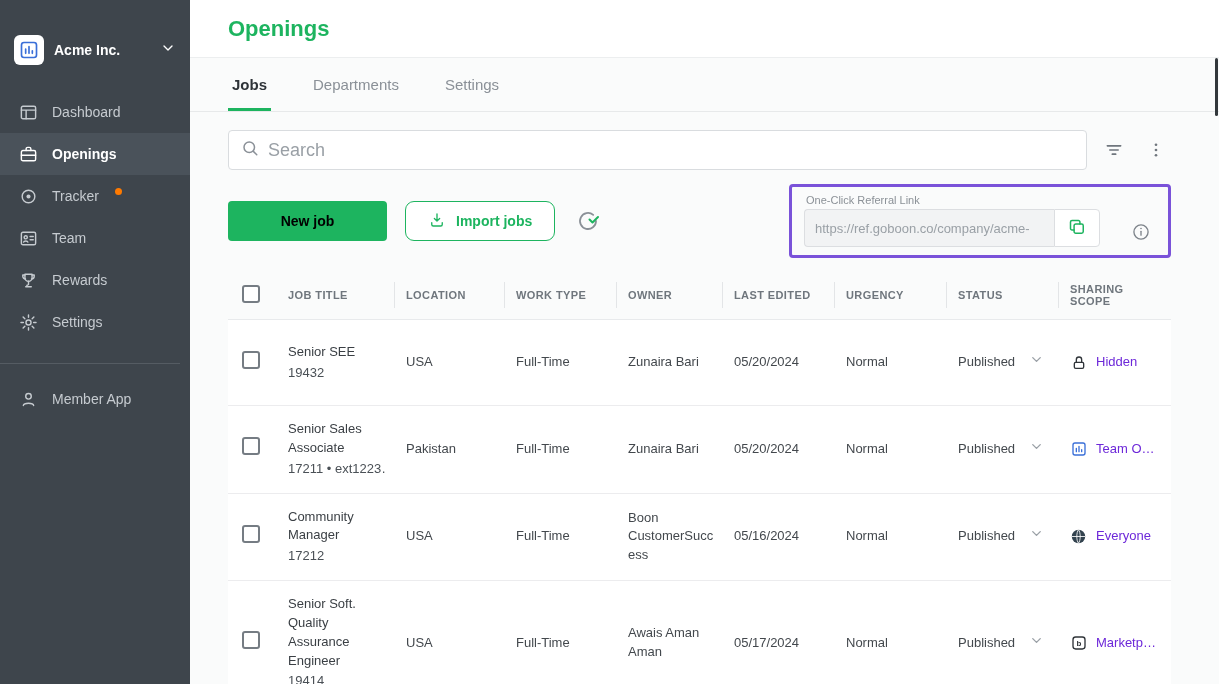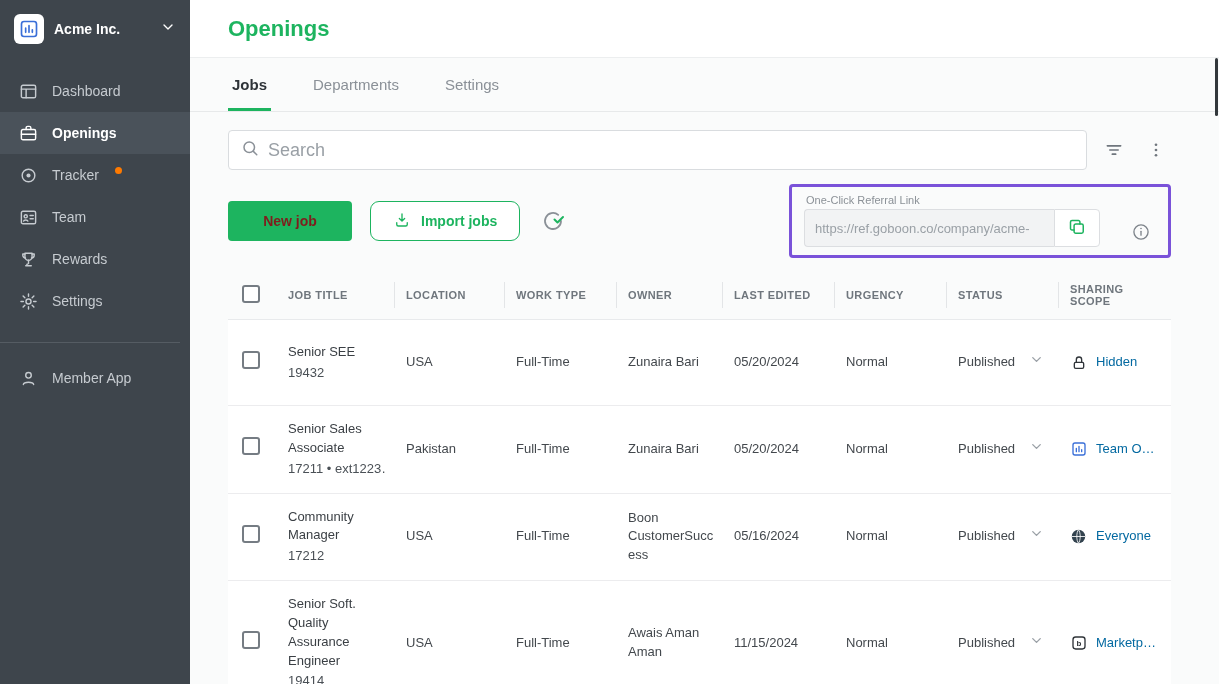--- a/index.html
+++ b/index.html
@@ -1,21 +1,21 @@
 <!DOCTYPE html>
 <html><head>
 <meta charset="utf-8">
 <style>
   * { margin:0; padding:0; box-sizing:border-box; }
   html,body { width:1219px; height:684px; overflow:hidden; font-family:"Liberation Sans", sans-serif; background:#fff; }
   .app { display:flex; width:1219px; height:684px; }
 
   
   .sidebar { width:190px; flex-shrink:0; background:#3e454c; color:#c6cbd0; display:flex; flex-direction:column; }
-  .company { display:flex; align-items:center; gap:10px; padding:14px 14px 12px 14px; cursor:pointer; }
+  .company { display:flex; align-items:center; gap:10px; padding:14px 14px 12px 14px; cursor:pointer;margin-top:21px; }
   .logo { width:30px; height:30px; background:#fff; border-radius:6px; display:flex; align-items:center; justify-content:center; flex-shrink:0; }
   .company-name { color:#fff; font-weight:bold; font-size:14px; flex:1; }
   .nav { margin-top:14px; }
   .nav-item { display:flex; align-items:center; gap:14px; height:42px; padding:0 18px; font-size:14px; cursor:pointer; }
   .nav-item.active { background:#4a525a; color:#fff; font-weight:bold; }
   .nav-icon { width:20px; height:20px; display:flex; align-items:center; justify-content:center; flex-shrink:0; }
   .orange-dot { width:7px; height:7px; border-radius:50%; background:#ff7a00; margin:-10px 0 0 2px; }
   .side-divider { height:1px; background:#555c63; margin:20px 10px 14px 0; }
 
   
@@ -30,21 +30,21 @@
   
   .search-row { display:flex; align-items:center; gap:12px; }
   .searchbox { flex:1; height:40px; background:#fff; border:1px solid #d9dcdf; border-radius:4px; display:flex; align-items:center; padding:0 12px; gap:9px; }
   .searchbox input { border:none; outline:none; flex:1; font-size:18px; color:#3c4146; background:transparent; font-family:"Liberation Sans", sans-serif; }
   .searchbox input::placeholder { color:#9aa0a6; }
   .icon-btn { width:30px; height:30px; display:flex; align-items:center; justify-content:center; cursor:pointer; }
 
   
   .actions-row { display:flex; align-items:center; justify-content:space-between; margin-top:14px; }
   .actions-left { display:flex; align-items:center; gap:18px; }
-  .btn-primary { width:124px; height:40px; background:#1db45f; color:#7f1d1d; border:none; border-radius:4px; font-size:14px; font-weight:bold; cursor:pointer; font-family:"Liberation Sans", sans-serif; }
+  .btn-primary { width:159px; height:40px; background:#1db45f; color:#000000; border:none; border-radius:4px; font-size:14px; font-weight:bold; cursor:pointer; font-family:"Liberation Sans", sans-serif; }
   .btn-outline { height:40px; padding:0 22px; background:#fff; color:#1db45f; border:1px solid #1db45f; border-radius:9px; font-size:14px; font-weight:bold; display:flex; align-items:center; gap:10px; cursor:pointer; font-family:"Liberation Sans", sans-serif; }
 
   .referral { border:3px solid #7a52d9; border-radius:4px; padding:5px 12px 8px 12px; display:flex; align-items:flex-end; gap:26px; }
   .ref-label { font-size:11px; color:#8b9197; display:block; margin:2px 0 3px 2px; }
   .ref-control { display:flex; }
   .ref-input { width:250px; height:38px; background:#f2f3f4; border:1px solid #dcdee1; border-right:none; border-radius:4px 0 0 4px; padding:16px 10px; font-size:13px; color:#9aa0a6; outline:none; white-space:nowrap; overflow:hidden; font-family:"Liberation Sans", sans-serif; }
   .copy-btn { width:46px; height:38px; background:#fff; border:1px solid #dcdee1; border-radius:0 4px 4px 0; display:flex; align-items:center; justify-content:center; cursor:pointer; }
 
   
   .table { margin-top:12px; }
@@ -53,21 +53,21 @@
   .th { font-size:11px; font-weight:bold; color:#6f767d; letter-spacing:.4px; position:relative; padding:0 8px 0 12px; }
   .th.sep::before { content:""; position:absolute; left:0; top:50%; transform:translateY(-50%); width:1px; height:26px; background:#e3e5e7; }
   .trow { border-bottom:1px solid #ececee; background:#fff; min-height:86px; padding:14px 0; cursor:default; }
   .td { font-size:13px; color:#43484d; padding:0 8px 0 12px; line-height:1.45; }
   .checkbox-cell { padding-left:14px; }
   .checkbox { width:18px; height:18px; border:2px solid #757c83; border-radius:3px; background:#fff; display:inline-block; cursor:pointer; }
   .title-cell .job-title-text { color:#3a3f44; }
   .title-cell .job-id { color:#4a5056; margin-top:2px; white-space:nowrap; overflow:hidden; }
   .owner-cell { overflow-wrap:anywhere; }
   .status-cell { display:flex; align-items:center; gap:14px; cursor:pointer; }
-  .scope-cell { display:flex; align-items:center; gap:9px; color:#0369a1; }
+  .scope-cell { display:flex; align-items:center; gap:9px; color:#6d28d9; }
   .scope-icon { width:17px; height:17px; display:flex; align-items:center; justify-content:center; flex-shrink:0; }
   .scope-label { white-space:nowrap; overflow:hidden; }
 
   .scrollbar-thumb { position:fixed; right:1px; top:58px; width:3px; height:58px; background:#33383c; border-radius:2px; }
 </style>
 </head>
 <body>
 
 <div class="app">
 
@@ -343,21 +343,21 @@
   </div>
             <div class="grid-row trow">
     <div class="td checkbox-cell"><span class="checkbox"></span></div>
     <div class="td title-cell">
       <div class="job-title-text">Senior Soft. Quality Assurance Engineer</div>
       <div class="job-id">19414</div>
     </div>
     <div class="td">USA</div>
     <div class="td">Full-Time</div>
     <div class="td owner-cell">Awais Aman Aman</div>
-    <div class="td">11/15/2024</div>
+    <div class="td">05/17/2024</div>
     <div class="td">Normal</div>
     <div class="td status-cell">
       <span>Published</span>
       <span>
         <svg width="15" height="15" viewBox="0 0 20 20" fill="none" stroke="#9aa0a6" stroke-width="1.8" stroke-linecap="round" stroke-linejoin="round">
                     <path d="M5 7.5l5 5 5-5"></path>
                   </svg>
       </span>
     </div>
     <div class="td scope-cell">

